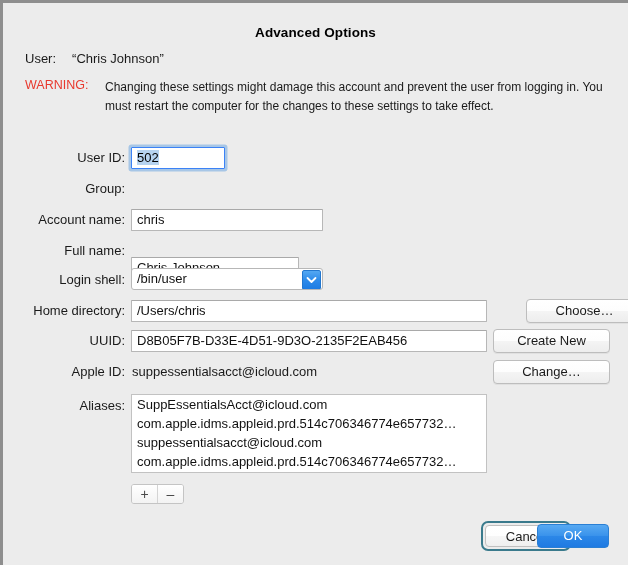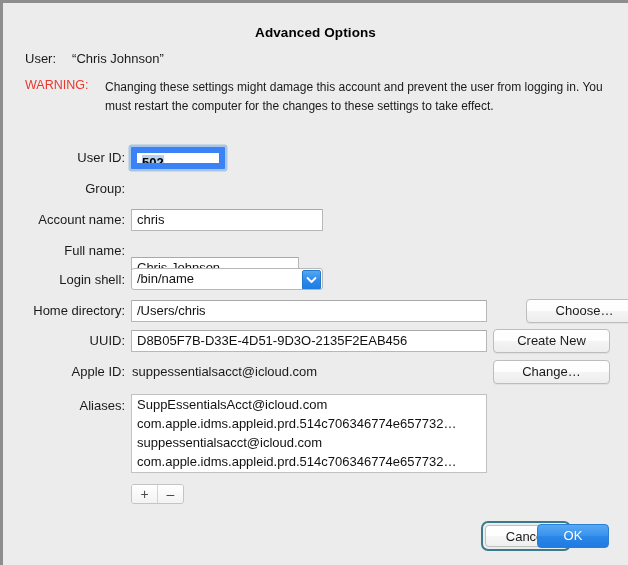--- a/index.html
+++ b/index.html
@@ -110,23 +110,22 @@
     font-size: 13px;
     color: #111;
     line-height: 20px;
     height: 22px;
     padding: 0 5px;
     overflow: hidden;
     white-space: nowrap;
   }
 
   .field.focused {
-    border: 6px solid #3b82f6;
+    border: 1px solid #3b82f6;
     box-shadow: 0 0 0 2.5px rgba(125,175,226,0.62);
-    font-weight: bold;
   }
   .sel {
     background: #b6d3f0;
     color: #000;
   }
 
   
   .popup {
     position: absolute;
     box-sizing: border-box;
@@ -284,21 +283,21 @@
 
     <div class="row" style="left:-78px; top:237px; width:200px;">
       <div class="lbl">Full name:</div>
     </div>
     <div class="field" style="left:128px; top:254px; width:168px;">Chris Johnson</div>
 
     <div class="row" style="left:-78px; top:266px; width:200px;">
       <div class="lbl">Login shell:</div>
     </div>
     <div class="popup" style="left:128px; top:265px; width:192px;">
-      <span>/bin/name</span>
+      <span>/bin/user</span>
       <span class="popup-arrow">
         <svg width="11" height="8" viewBox="0 0 11 8">
             <path d="M1.5 2 L5.5 6 L9.5 2" stroke="#ffffff" stroke-width="1.8" fill="none" stroke-linecap="round" stroke-linejoin="round"></path>
           </svg>
       </span>
     </div>
 
     <div class="row" style="left:-78px; top:297px; width:200px;">
       <div class="lbl">Home directory:</div>
     </div>

